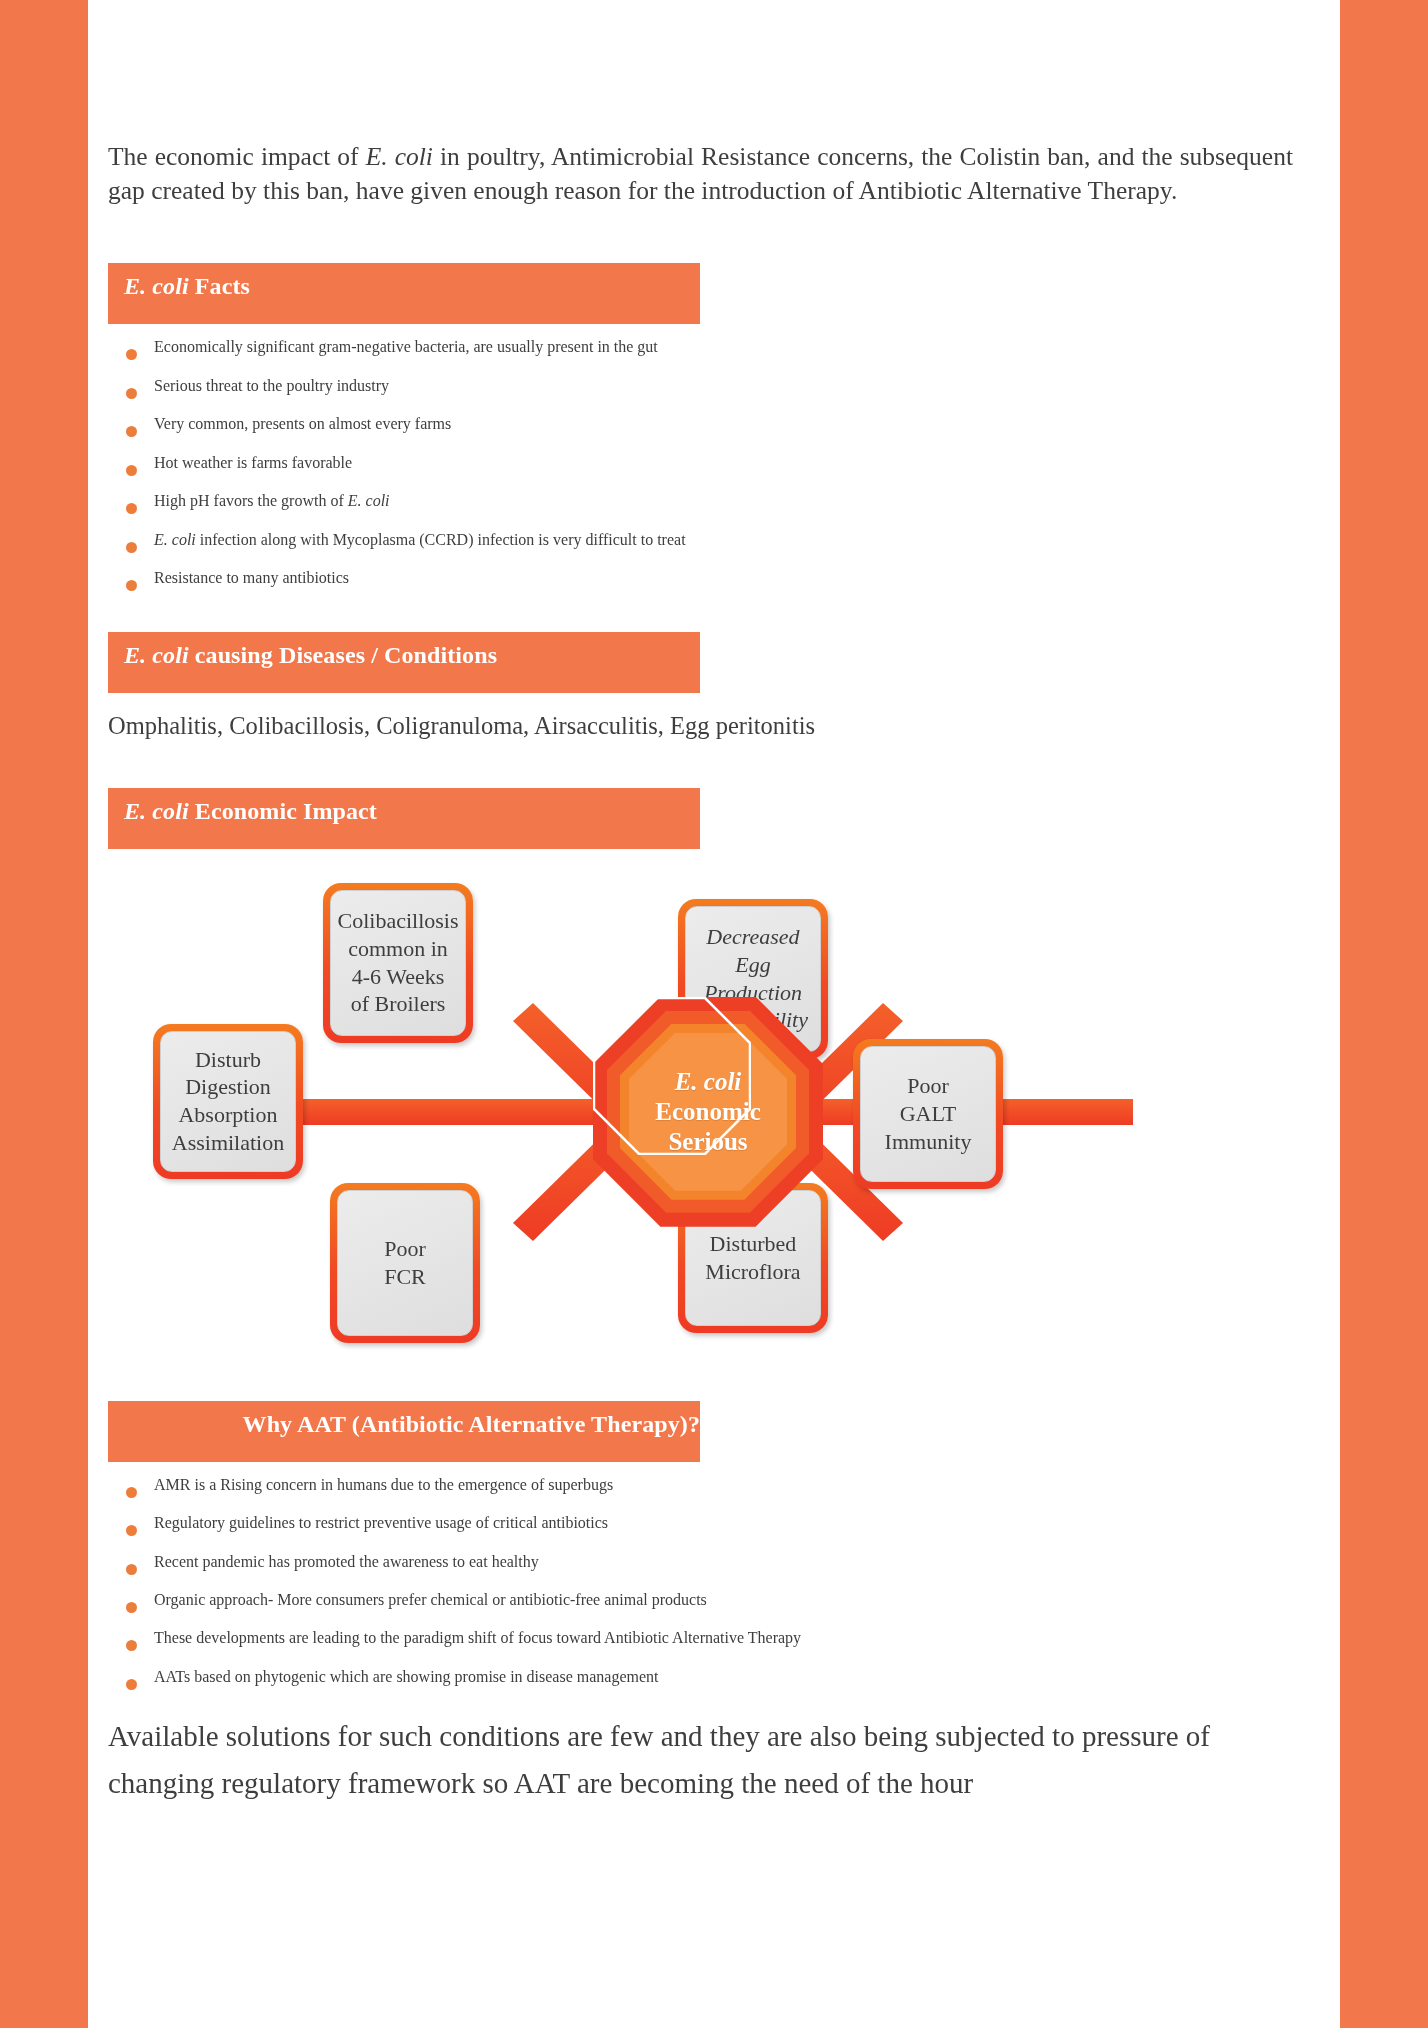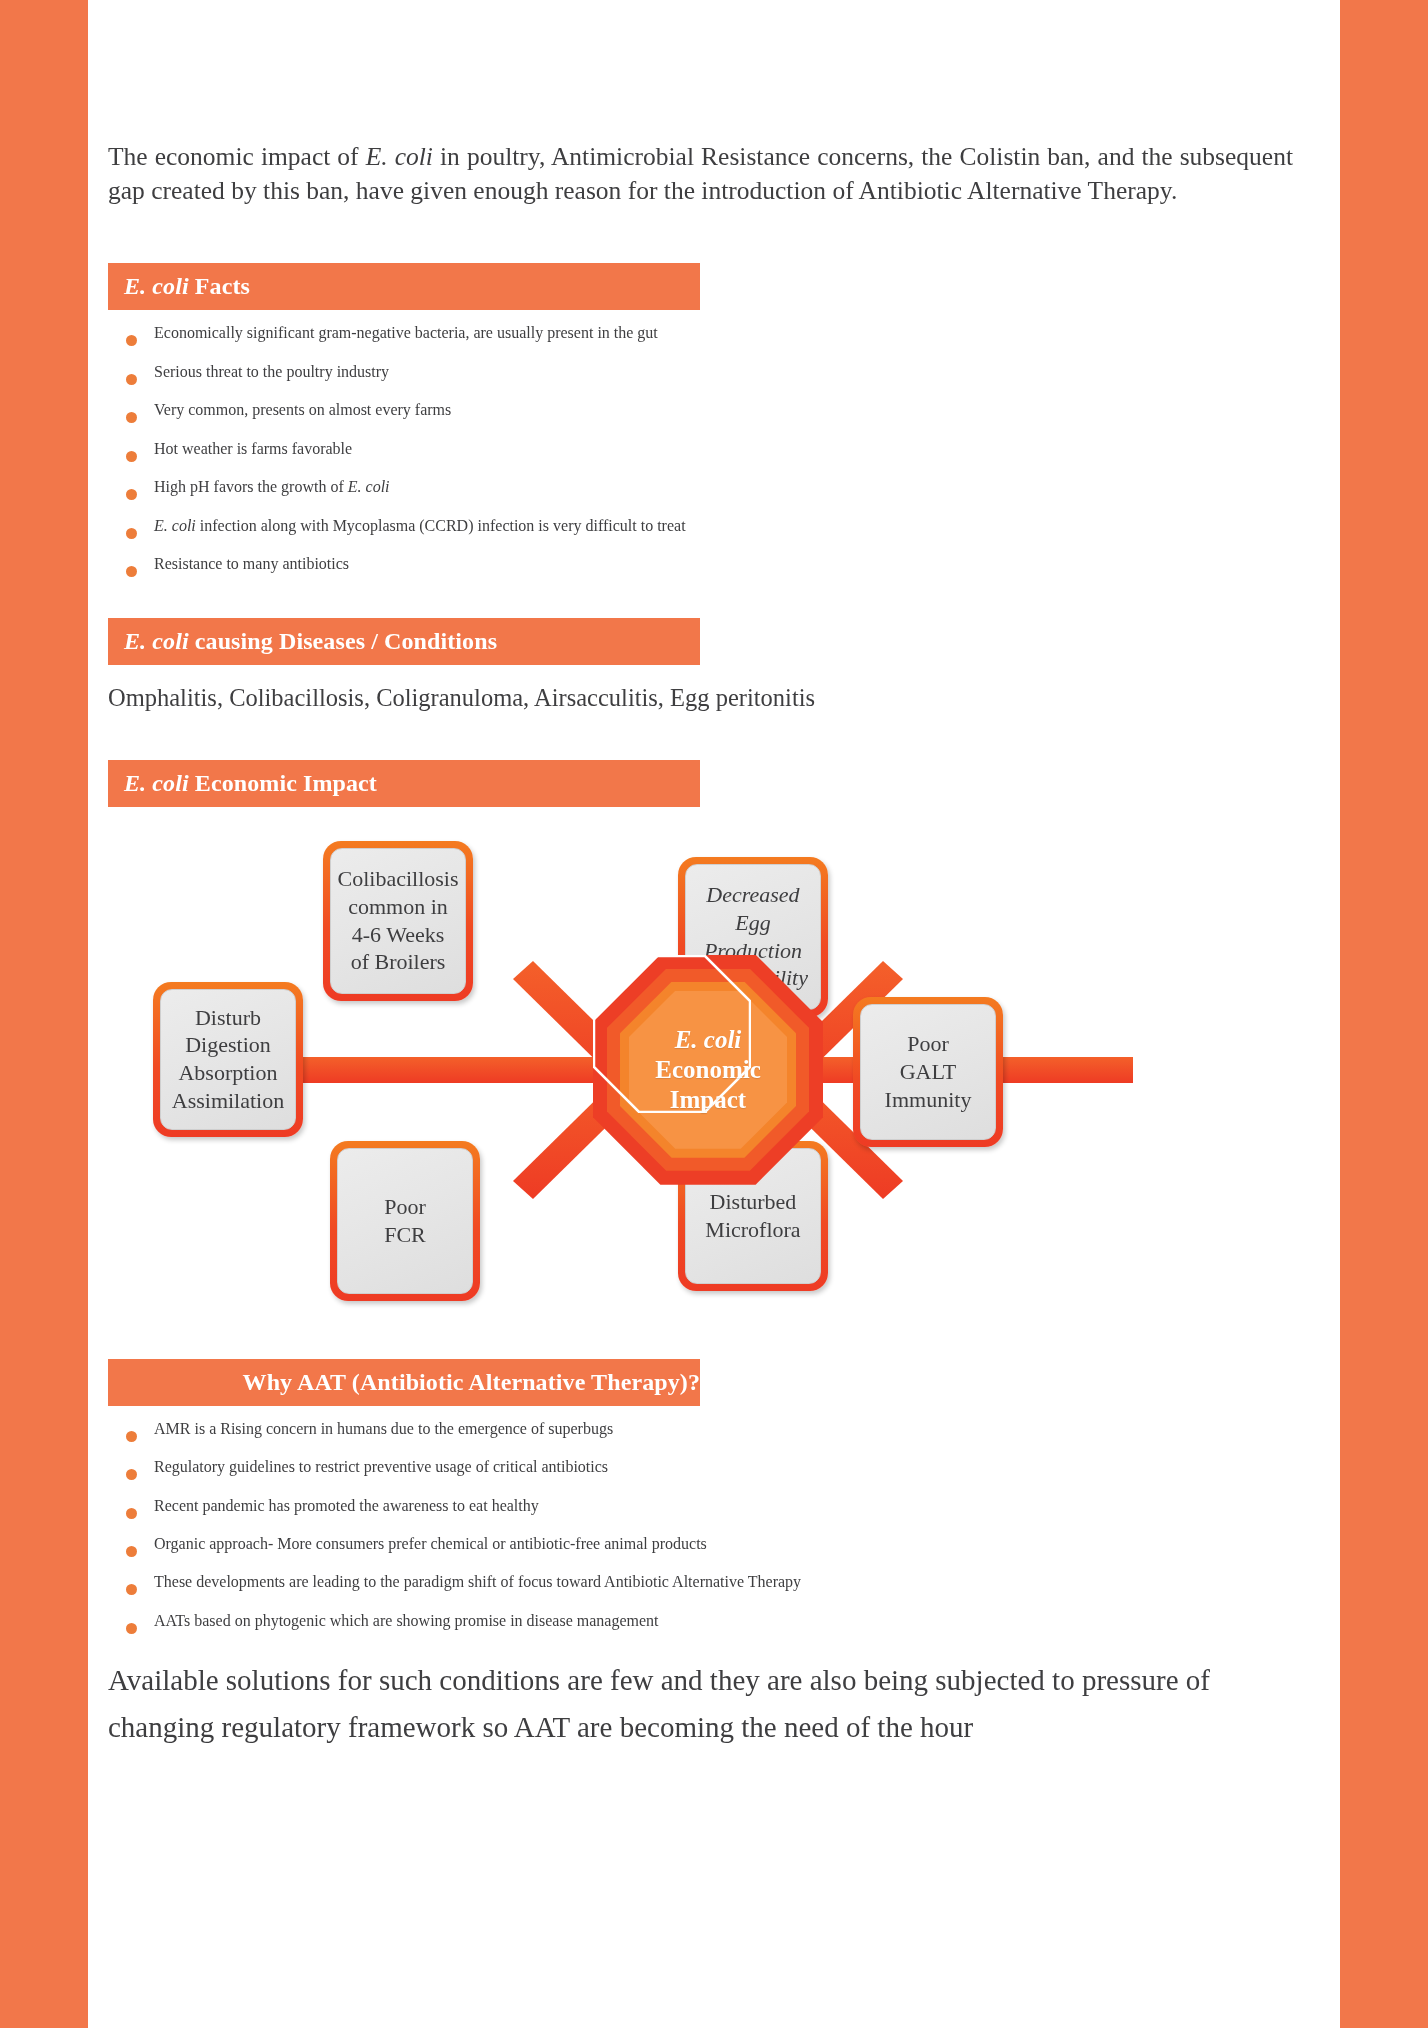--- a/index.html
+++ b/index.html
@@ -51,21 +51,21 @@
   }
   .intro .ital { font-style: italic; }
 
   
   .sec-head {
     background: #F2774A;
     color: #ffffff;
     font-size: 24px;
     font-weight: bold;
     line-height: 1;
-    padding: 11px 0 12px 16px;
+    padding: 11px 0 26px 16px;
     width: 592px;
     margin: 0 0 12px 0;
     letter-spacing: 0.1px;
   }
   .sec-head .ital { font-style: italic; }
 
   
   ul.bullets {
     list-style: none;
     margin: 0;
@@ -270,21 +270,21 @@
         <div class="oct oct1"></div>
         <div class="oct oct2"></div>
         <div class="oct oct3"></div>
         <div class="oct oct4"></div>
         <svg class="oct-outline" viewBox="0 0 158 158">
           <polygon points="46,1 112,1 157,46 157,112 112,157 46,157 1,112 1,46" fill="none" stroke="#ffffff" stroke-width="2.5"></polygon>
         </svg>
         <div class="center-label">
           <span class="ital">E. coli</span>
           <span>Economic</span>
-          <span>Impact</span>
+          <span>Serious</span>
         </div>
       </div>
     </div>
 
     <div class="sec-head" style="margin-top:30px;text-align:right;"><span>Why AAT (Antibiotic Alternative Therapy)?</span></div>
     <ul class="bullets">
       <li><span>AMR is a Rising concern in humans due to the emergence of superbugs</span></li>
       <li><span>Regulatory guidelines to restrict preventive usage of critical antibiotics</span></li>
       <li><span>Recent pandemic has promoted the awareness to eat healthy</span></li>
       <li><span>Organic approach- More consumers prefer chemical or antibiotic-free animal products</span></li>

